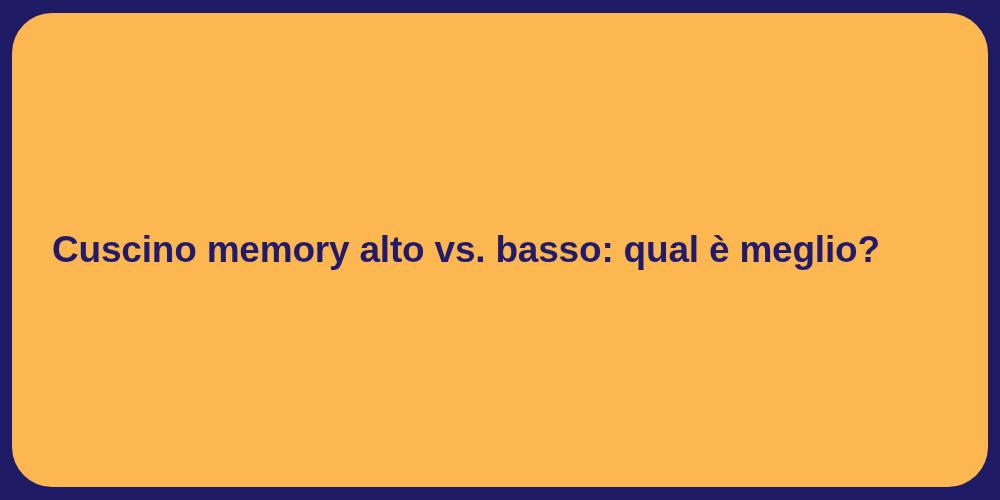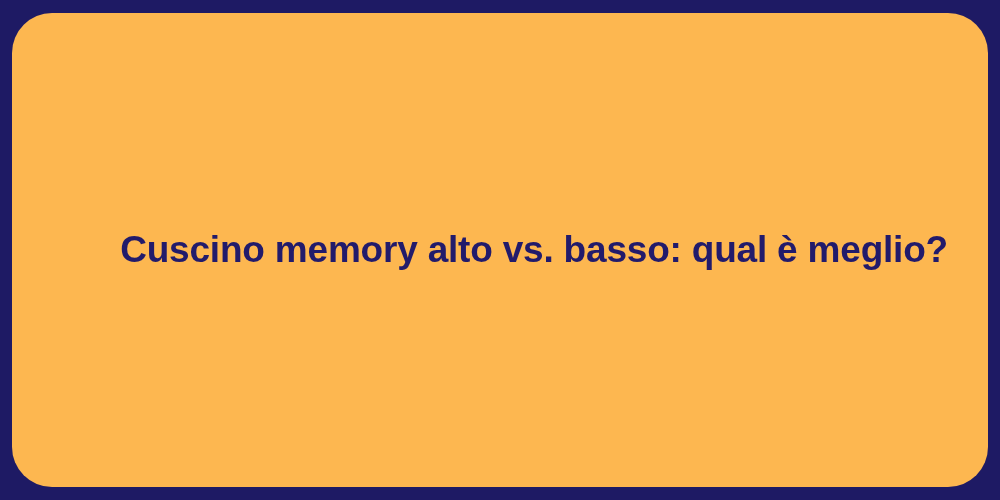--- a/index.html
+++ b/index.html
@@ -55,15 +55,15 @@
     line-height: 1.2;
     letter-spacing: -0.2px;
     white-space: nowrap;
   }
 </style>
 </head>
 <body style="width: 1000px; height: 500px;">
 
 <div id="card-frame" style="background: rgb(30, 26, 100); width: 1000px; height: 500px;">
   <div id="card-panel" style="background: rgb(253, 183, 80); inset: 13px 12px; border-radius: 40px;">
-    <h1 id="card-title" style="color: rgb(34, 27, 107); font-size: 37px; text-align: right;">Cuscino memory alto vs. basso: qual è meglio?</h1>
+    <h1 id="card-title" style="color: rgb(34, 27, 107); font-size: 37px; text-align: left;">Cuscino memory alto vs. basso: qual è meglio?</h1>
   </div>
 </div>
 
 </body></html>

